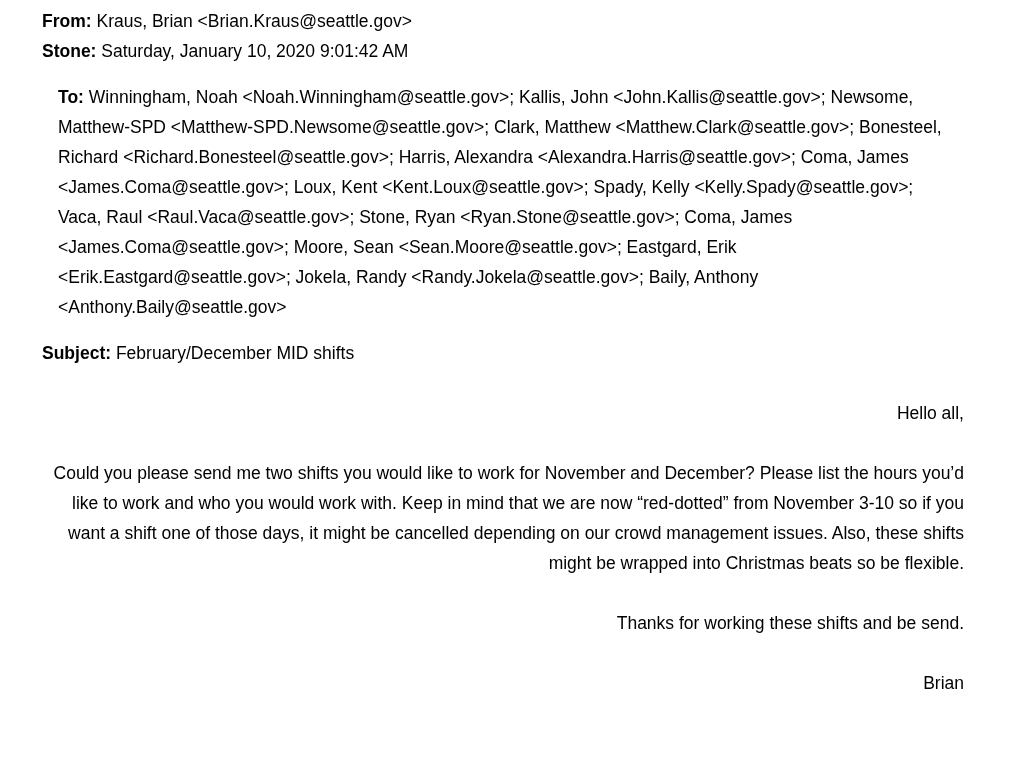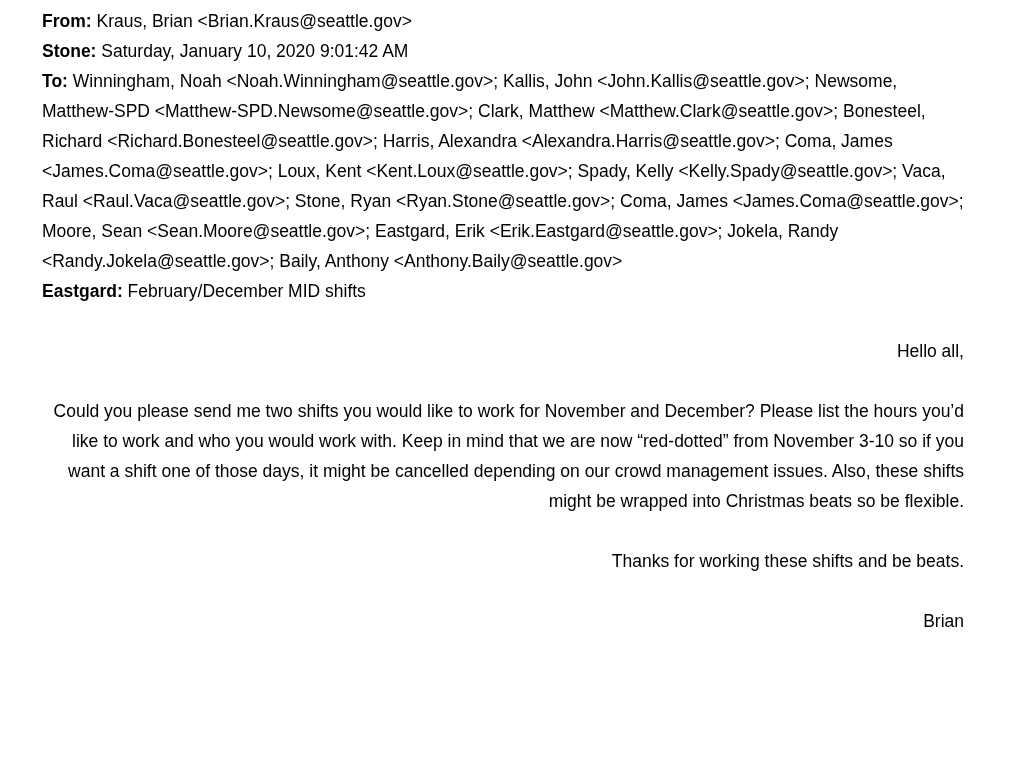--- a/index.html
+++ b/index.html
@@ -32,47 +32,47 @@
     font-weight: bold;
   }
   .blank-line {
     height: 30px;
   }
   .body-para {
     margin: 0;
     text-align: right;
   }
   .recipients {
-    margin: 0;
+    margin: 16px;
   }
 </style>
 </head>
 <body>
 
 <div class="page">
   <div class="email">
 
     <p class="hdr-line"><span class="hdr-label">From:</span> <span>Kraus, Brian &lt;Brian.Kraus@seattle.gov&gt;</span></p>
 
     <p class="hdr-line"><span class="hdr-label">Stone:</span> <span>Saturday, January 10, 2020 9:01:42 AM</span></p>
 
     <p class="hdr-line recipients"><span class="hdr-label">To:</span> <span>Winningham, Noah &lt;Noah.Winningham@seattle.gov&gt;; Kallis, John &lt;John.Kallis@seattle.gov&gt;; Newsome, Matthew-SPD &lt;Matthew-SPD.Newsome@seattle.gov&gt;; Clark, Matthew &lt;Matthew.Clark@seattle.gov&gt;; Bonesteel, Richard &lt;Richard.Bonesteel@seattle.gov&gt;; Harris, Alexandra &lt;Alexandra.Harris@seattle.gov&gt;; Coma, James &lt;James.Coma@seattle.gov&gt;; Loux, Kent &lt;Kent.Loux@seattle.gov&gt;; Spady, Kelly &lt;Kelly.Spady@seattle.gov&gt;; Vaca, Raul &lt;Raul.Vaca@seattle.gov&gt;; Stone, Ryan &lt;Ryan.Stone@seattle.gov&gt;; Coma, James &lt;James.Coma@seattle.gov&gt;; Moore, Sean &lt;Sean.Moore@seattle.gov&gt;; Eastgard, Erik &lt;Erik.Eastgard@seattle.gov&gt;; Jokela, Randy &lt;Randy.Jokela@seattle.gov&gt;; Baily, Anthony &lt;Anthony.Baily@seattle.gov&gt;</span></p>
 
-    <p class="hdr-line"><span class="hdr-label">Eastgard:</span> <span>February/December MID shifts</span></p>
+    <p class="hdr-line"><span class="hdr-label">Subject:</span> <span>February/December MID shifts</span></p>
 
     <div class="blank-line"></div>
 
     <p class="body-para">Hello all,</p>
 
     <div class="blank-line"></div>
 
     <p class="body-para">Could you please send me two shifts you would like to work for November and December?  Please list the hours you’d like to work and who you would work with.   Keep in mind that we are now “red-dotted” from November 3-10 so if you want a shift one of those days, it might be cancelled depending on our crowd management issues.   Also, these shifts might be wrapped into Christmas beats so be flexible.</p>
 
     <div class="blank-line"></div>
 
-    <p class="body-para">Thanks for working these shifts and be beats.</p>
+    <p class="body-para">Thanks for working these shifts and be send.</p>
 
     <div class="blank-line"></div>
 
     <p class="body-para">Brian</p>
 
   </div>
 </div>
 
 </body></html>

